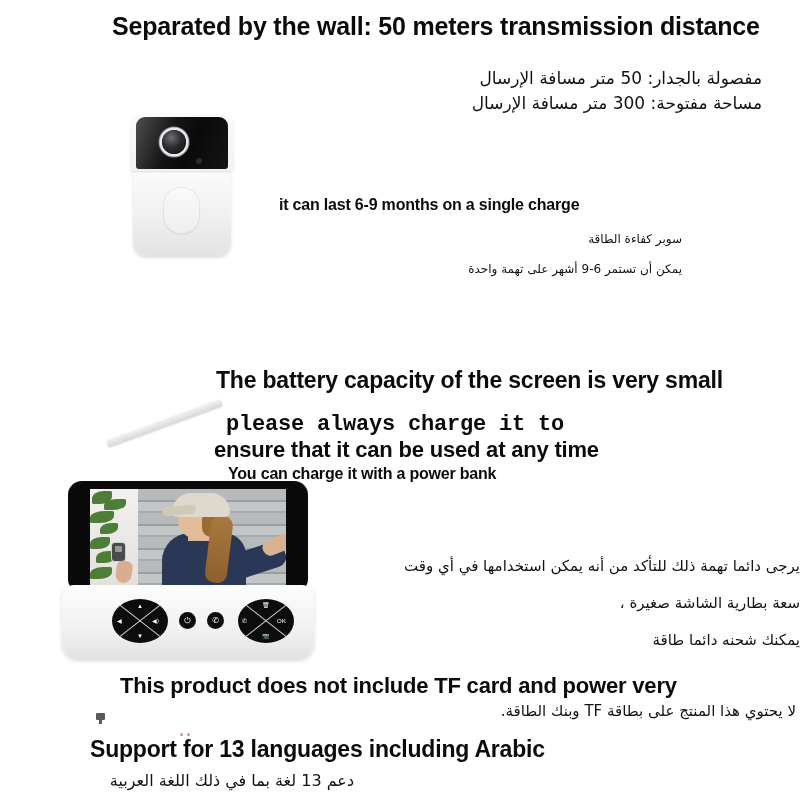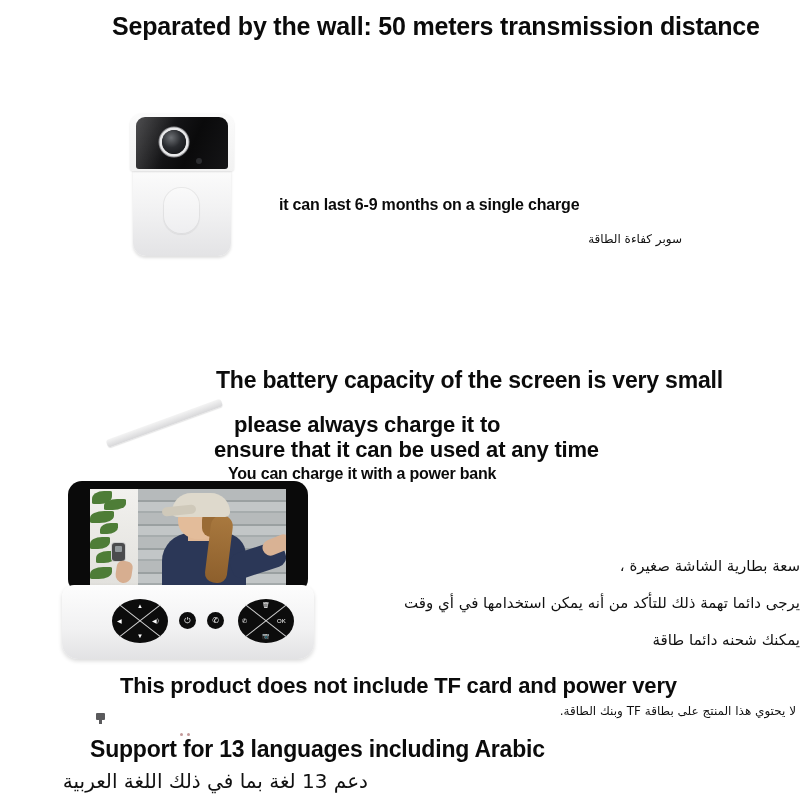--- a/index.html
+++ b/index.html
@@ -98,39 +98,44 @@
   .dots{position:absolute;left:118px;top:148px;width:12px;height:3px;}
   .dots span{position:absolute;width:3px;height:3px;border-radius:50%;background:#c39a9a;}
 </style>
 </head>
 <body style="background: rgb(255, 255, 255);">
 
 <div class="page">
 
   <div class="txt en" style="left:78px;top:12px;font-size:25px;">Separated by the wall: 50 meters transmission distance</div>
 
+  <div class="ar-block" style="left:334px;top:66px;width:394px;font-size:17px;line-height:25px;">
+    <div>مفصولة بالجدار: 50 متر مسافة الإرسال</div>
+    <div>مساحة مفتوحة: 300 متر مسافة الإرسال</div>
+  </div>
 
   <div class="doorbell">
     <div class="db-body"></div>
     <div class="db-btn"></div>
     <div class="db-top">
       <div class="db-glass"></div>
       <div class="db-lens"></div>
       <div class="db-sensor"></div>
     </div>
   </div>
 
   <div class="txt en" style="left:245px;top:196px;font-size:16px;">it can last 6-9 months on a single charge</div>
 
   <div class="ar-block" style="left:256px;top:224px;width:392px;font-size:12px;line-height:30px;">
     <div>سوبر كفاءة الطاقة</div>
+    <div>يمكن أن تستمر 6-9 أشهر على تهمة واحدة</div>
   </div>
 
   <div class="txt en" style="left:182px;top:367px;font-size:23px;">The battery capacity of the screen is very small</div>
-  <div class="txt en" style="left:200px;top:412px;font-size:22px;">please always charge it to</div>
+  <div class="txt en" style="left:192px;top:412px;font-size:22px;font-family:Liberation Mono, monospace;">please always charge it to</div>
   <div class="txt en" style="left:180px;top:437px;font-size:22px;">ensure that it can be used at any time</div>
   <div class="txt en" style="left:194px;top:465px;font-size:16px;">You can charge it with a power bank</div>
 
   <div class="monitor">
     <div class="antenna"></div>
 
     <div class="mon-screenbox">
       <div class="mon-screen">
         <div class="sid"></div>
         <div class="wall"></div>
@@ -176,28 +181,28 @@
       </div>
 
       <div class="dots">
         <span style="left:0;top:0;"></span>
           <span style="left:7px;top:0;"></span>
       </div>
     </div>
   </div>
 
   <div class="ar-block" style="left:288px;top:548px;width:478px;font-size:15px;line-height:37px;">
+    <div>يرجى دائما تهمة ذلك للتأكد من أنه يمكن استخدامها في أي وقت</div>
     <div>سعة بطارية الشاشة صغيرة ،</div>
-    <div>يرجى دائما تهمة ذلك للتأكد من أنه يمكن استخدامها في أي وقت</div>
     <div>يمكنك شحنه دائما طاقة</div>
   </div>
 
   <div class="txt en" style="left:86px;top:673px;font-size:22px;">This product does not include TF card and power very</div>
-  <div class="ar-block" style="left:300px;top:700px;width:462px;font-size:12px;line-height:22px;">
+  <div class="ar-block" style="left:300px;top:700px;width:462px;font-size:15px;line-height:22px;">
     <div>لا يحتوي هذا المنتج على بطاقة TF وبنك الطاقة.</div>
   </div>
 
   <div class="txt en" style="left:56px;top:736px;font-size:23px;">Support for 13 languages including Arabic</div>
-  <div class="ar-block" style="left:54px;top:770px;width:280px;text-align:right;font-size:20px;line-height:22px;">
+  <div class="ar-block" style="left:40px;top:770px;width:280px;text-align:right;font-size:16px;line-height:22px;">
     <div>دعم 13 لغة بما في ذلك اللغة العربية</div>
   </div>
 
 </div>
 
 </body></html>

